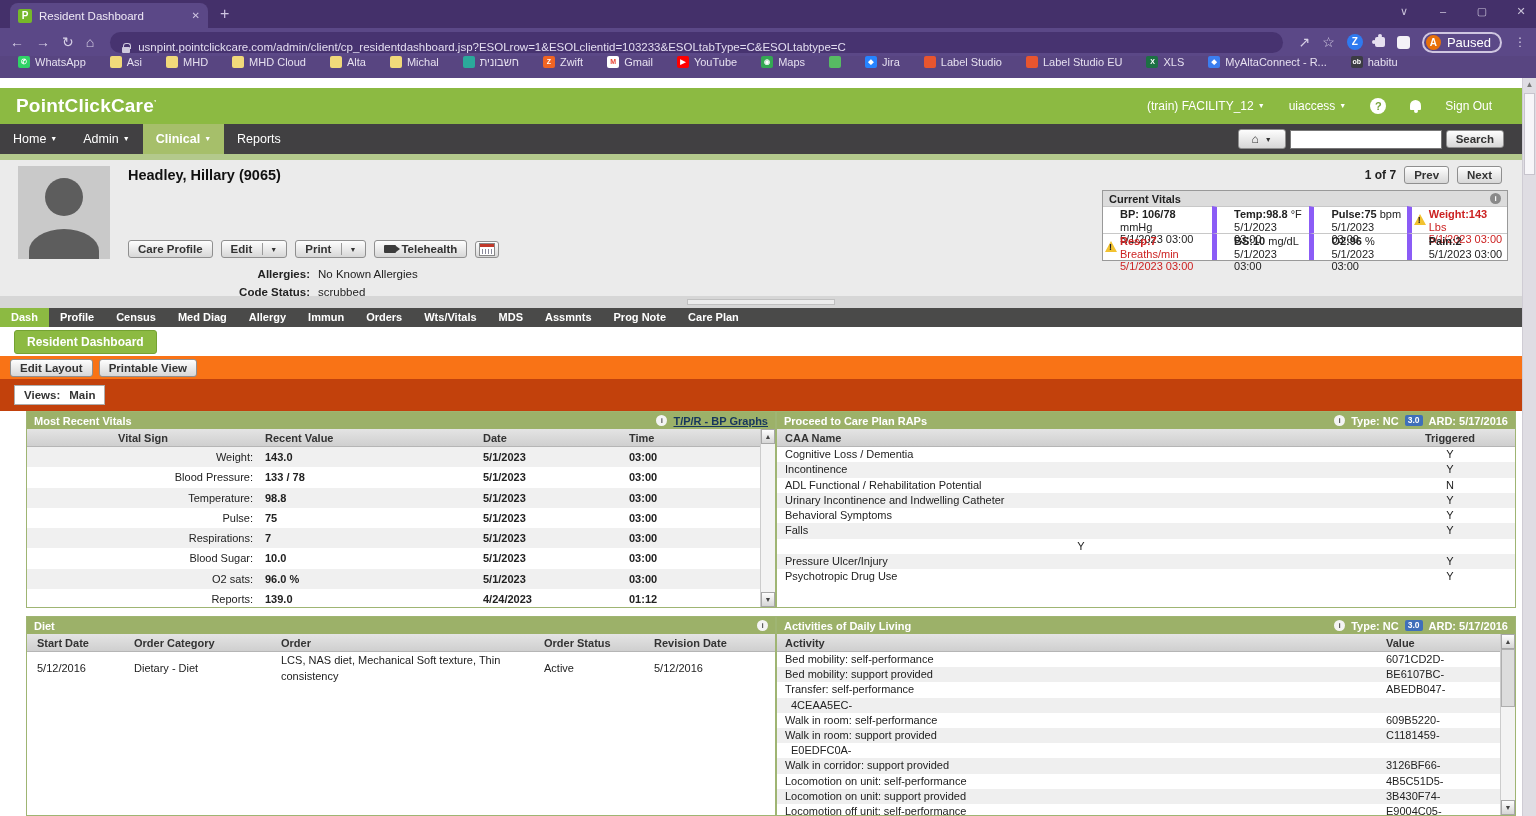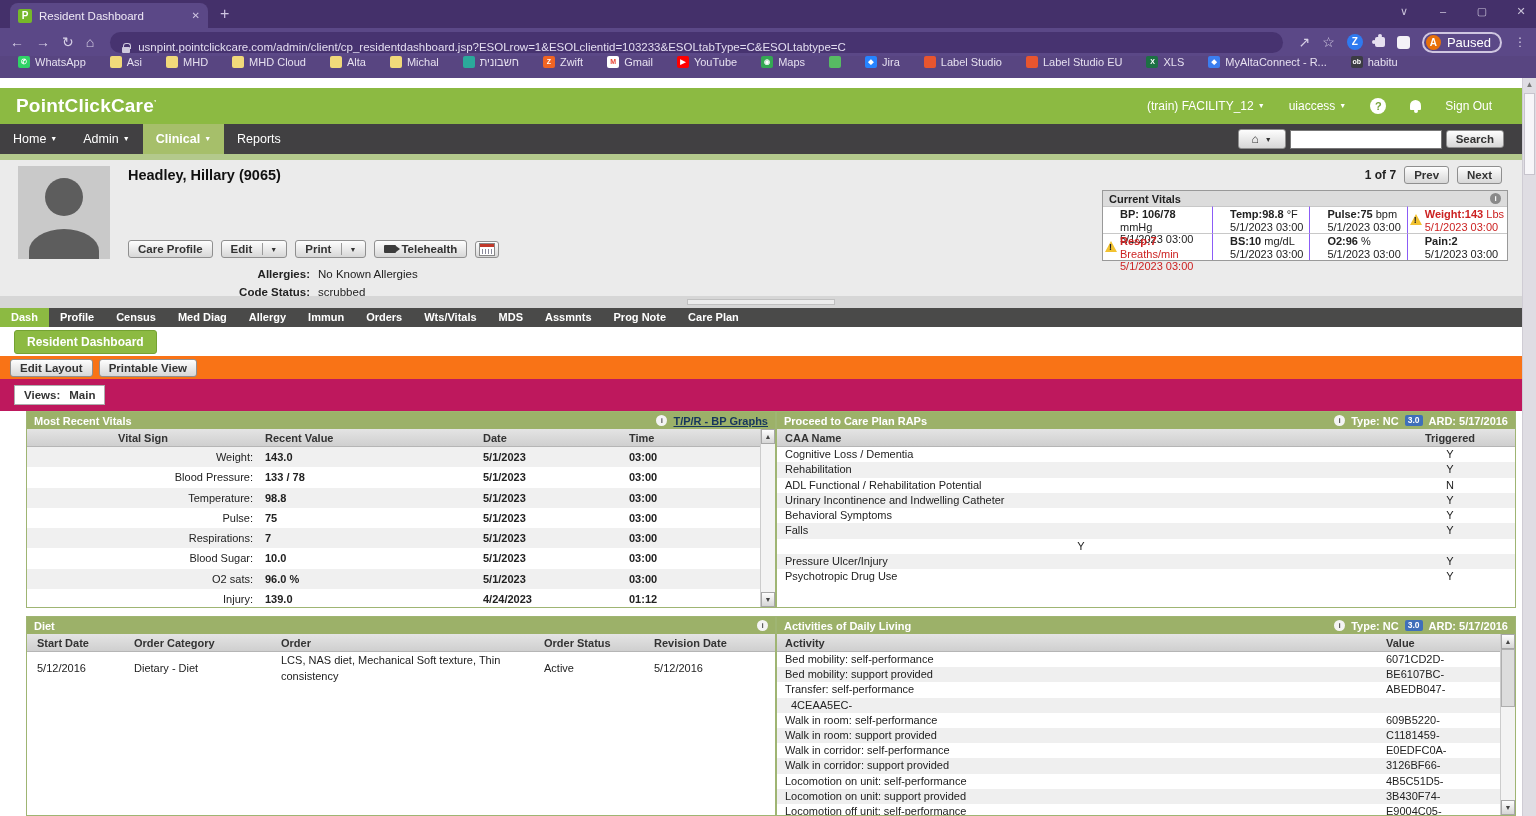--- a/index.html
+++ b/index.html
@@ -95,40 +95,40 @@
   .allergy-row { position:absolute; left:0; display:flex; font-size:11.5px; color:#222; }
   .allergy-row .lbl { width:310px; text-align:right; font-weight:bold; }
   .allergy-row .val { margin-left:8px; }
 
   
   .cv { position:absolute; left:1102px; top:30px; width:406px; background:#fff; border:1px solid #999; font-size:11px; }
   .cv-hd { height:15px; background:#dcdcdc; display:flex; align-items:center; padding:0 6px; font-weight:bold; color:#222; }
   .cv-info { margin-left:auto; width:11px; height:11px; border-radius:50%; background:#8a8a8a; color:#fff;
              font:bold 8px/11px "Liberation Sans",sans-serif; text-align:center; }
   .cv-grid { display:grid; grid-template-columns:1.12fr 1fr 1fr 1.03fr; }
-  .cv-cell { height:27px; border-top:1px solid #c8c8c8; border-left:1px solid #8b5cf6; padding:1px 2px 1px 17px;
+  .cv-cell { height:27px; border-top:1px solid #c8c8c8; border-left:5px solid #8b5cf6; padding:1px 2px 1px 17px;
              position:relative; line-height:12.5px; color:#222; }
   .cv-cell:nth-child(4n+1) { border-left:none; }
   .cv-cell.alert { color:#cc2222; }
   .warn { position:absolute; left:2px; top:7px; width:0; height:0; border-left:6.5px solid transparent;
           border-right:6.5px solid transparent; border-bottom:11px solid #f2c230; }
   .warn:after { content:'!'; position:absolute; left:-2px; top:1px; font:bold 9px/11px "Liberation Sans",sans-serif; color:#222; }
 
   .splitter { height:12px; background:#d6d6d6; position:relative; }
   .grip { position:absolute; left:50%; top:3px; width:148px; height:6px; margin-left:-74px;
           background:#ececec; border:1px solid #c0c0c0; }
 
   .tabstrip { height:19px; background:#4a4a49; display:flex; }
   .t { padding:0 11px; line-height:19px; color:#fff; font-weight:bold; font-size:11px; }
   .t.active { background:#8cba42; }
   .subtab-row { height:29px; background:#fff; display:flex; align-items:center; }
   .subtab { margin-left:14px; background:#8cba42; border:1px solid #74a232; color:#fff; font-weight:bold;
             font-size:12px; padding:4px 12px; border-radius:3px; }
   .olive { height:23px; background:#f97316; display:flex; align-items:center; gap:6px; padding:2px 10px; }
-  .views-row { height:32px; display:flex; align-items:center; background:#be185d; }
+  .views-row { height:32px; display:flex; align-items:center; background:#c2410c; }
   .views-box { margin-left:14px; border:1px solid #adadad; background:#fff; padding:3px 9px; font-size:11.5px;
                font-weight:bold; color:#333; display:flex; gap:9px; }
 
   
   .panels { display:flex; gap:0; margin-left:26px; margin-right:6px; }
   .row1 { height:197px; margin-bottom:8px; }
   .row2 { height:200px; }
   .panel { border:1px solid #9fb573; background:#fff; display:flex; flex-direction:column; overflow:hidden; }
   .p-left { width:750px; flex:none; }
   .p-right { flex:1; }
@@ -492,21 +492,21 @@
                 <span class="c-l c-b">5/1/2023</span>
                 <span class="c-l c-b">03:00</span>
               </div>
               <div class="trow g-vitals">
                 <span class="c-r">O2 sats:</span>
                 <span class="c-l c-b">96.0 %</span>
                 <span class="c-l c-b">5/1/2023</span>
                 <span class="c-l c-b">03:00</span>
               </div>
               <div class="trow g-vitals">
-                <span class="c-r">Injury:</span>
+                <span class="c-r">Reports:</span>
                 <span class="c-l c-b">139.0</span>
                 <span class="c-l c-b">4/24/2023</span>
                 <span class="c-l c-b">01:12</span>
               </div>
             </div>
         </div>
         <div class="vscroll">
           <span class="sbtn">▲</span>
           <span class="strack"></span>
           <span class="sbtn">▼</span>
@@ -526,21 +526,21 @@
       <div class="thead g-raps" id="raps-head">
           <span class="c-l8">CAA Name</span>
           <span class="c-c">Triggered</span>
         </div>
       <div class="raps-body" id="raps-body">
           <div class="trow g-raps">
             <span class="c-l8">Cognitive Loss / Dementia</span>
             <span class="c-c">Y</span>
           </div>
           <div class="trow g-raps">
-            <span class="c-l8">Rehabilitation</span>
+            <span class="c-l8">Incontinence</span>
             <span class="c-c">Y</span>
           </div>
           <div class="trow g-raps">
             <span class="c-l8">ADL Functional / Rehabilitation Potential</span>
             <span class="c-c">N</span>
           </div>
           <div class="trow g-raps">
             <span class="c-l8">Urinary Incontinence and Indwelling Catheter</span>
             <span class="c-c">Y</span>
           </div>
@@ -625,21 +625,20 @@
               </div>
               <div class="trow g-adl">
                 <span class="c-l8">Walk in room: self-performance</span>
                 <span class="c-l14">609B5220-</span>
               </div>
               <div class="trow g-adl">
                 <span class="c-l8">Walk in room: support provided</span>
                 <span class="c-l14">C1181459-</span>
               </div>
               <div class="trow g-adl">
-                <span class="c-l8">Walk in corridor: self-performance</span>
                 <span class="c-l14">E0EDFC0A-</span>
               </div>
               <div class="trow g-adl">
                 <span class="c-l8">Walk in corridor: support provided</span>
                 <span class="c-l14">3126BF66-</span>
               </div>
               <div class="trow g-adl">
                 <span class="c-l8">Locomotion on unit: self-performance</span>
                 <span class="c-l14">4B5C51D5-</span>
               </div>

